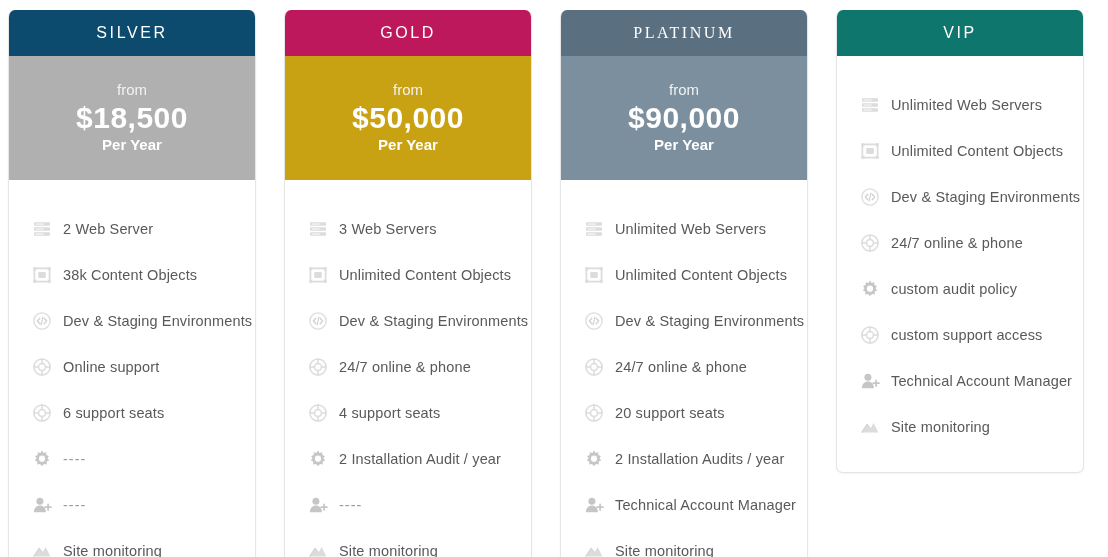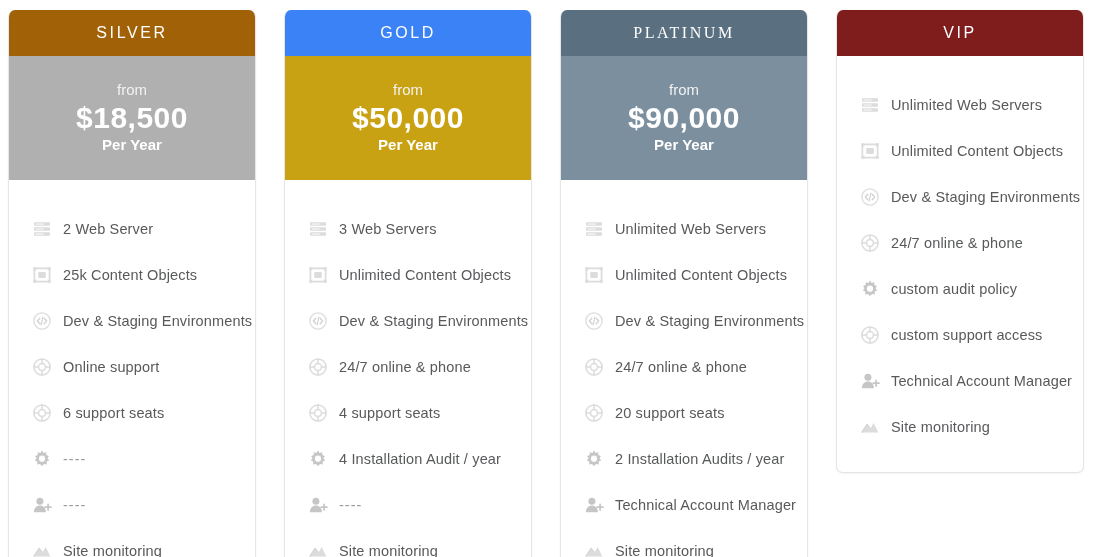--- a/index.html
+++ b/index.html
@@ -119,21 +119,21 @@
     color: #9a9a9a;
     letter-spacing: 1px;
   }
 </style>
 </head>
 <body>
 
 <div id="pricing-table">
     <div class="plan-card">
       <div class="plan-header">
-        <div class="plan-title-band" style="background: #a16207;">
+        <div class="plan-title-band" style="background: #0c4a6e;">
           <div class="plan-title">SILVER</div>
         </div>
         <div class="plan-price-band" style="background: rgb(176, 176, 176);">
           <div class="price-from">from</div>
           <div class="price-amount">$18,500</div>
           <div class="price-period">Per Year</div>
         </div>
       </div>
       <ul class="features">
         <li class="feature-row">
@@ -153,21 +153,21 @@
           <span class="feature-icon">
             <svg width="20" height="20" viewBox="0 0 20 20">
               <rect x="2.4" y="3.4" width="15.2" height="13.2" rx="1" fill="none" stroke="#dcdcdc" stroke-width="1.7"></rect>
               <rect x="6.2" y="7.1" width="7.6" height="5.8" rx="0.8" fill="#dcdcdc"></rect>
               <rect x="1.2" y="2.2" width="3.1" height="3.1" fill="#dcdcdc"></rect>
               <rect x="15.7" y="2.2" width="3.1" height="3.1" fill="#dcdcdc"></rect>
               <rect x="1.2" y="14.7" width="3.1" height="3.1" fill="#dcdcdc"></rect>
               <rect x="15.7" y="14.7" width="3.1" height="3.1" fill="#dcdcdc"></rect>
             </svg>
           </span>
-          <span class="feature-label">25k Content Objects</span>
+          <span class="feature-label">38k Content Objects</span>
         </li>
         <li class="feature-row">
           <span class="feature-icon">
             <svg width="20" height="20" viewBox="0 0 20 20">
               <circle cx="10" cy="10" r="8.1" fill="none" stroke="#dcdcdc" stroke-width="1.3"></circle>
               <path d="M7.9 7.2 L5.3 10 L7.9 12.8" fill="none" stroke="#d2d2d2" stroke-width="1.35" stroke-linecap="round" stroke-linejoin="round"></path>
               <path d="M12.1 7.2 L14.7 10 L12.1 12.8" fill="none" stroke="#d2d2d2" stroke-width="1.35" stroke-linecap="round" stroke-linejoin="round"></path>
               <path d="M10.9 6.2 L9.1 13.8" fill="none" stroke="#d2d2d2" stroke-width="1.2" stroke-linecap="round"></path>
             </svg>
           </span>
@@ -218,21 +218,21 @@
               <path d="M1.6 15.6 L7.1 7.3 L10.4 11.7 L13.6 6.1 L18.4 15.6 Z" fill="#dcdcdc"></path>
               <path d="M1.6 15.6 L7.1 7.3 L10.4 11.7" fill="none" stroke="#d2d2d2" stroke-width="1.1" stroke-linejoin="round"></path>
             </svg>
           </span>
           <span class="feature-label">Site monitoring</span>
         </li>
       </ul>
     </div>
     <div class="plan-card">
       <div class="plan-header">
-        <div class="plan-title-band" style="background: #3b82f6;">
+        <div class="plan-title-band" style="background: #be185d;">
           <div class="plan-title">GOLD</div>
         </div>
         <div class="plan-price-band" style="background: rgb(201, 162, 19);">
           <div class="price-from">from</div>
           <div class="price-amount">$50,000</div>
           <div class="price-period">Per Year</div>
         </div>
       </div>
       <ul class="features">
         <li class="feature-row">
@@ -292,21 +292,21 @@
           </span>
           <span class="feature-label">4 support seats</span>
         </li>
         <li class="feature-row">
           <span class="feature-icon">
             <svg width="20" height="20" viewBox="0 0 20 20">
               <path d="M10 1.6 L11.6 3.9 L14.3 3.2 L14.3 6.0 L16.9 6.9 L15.5 9.3 L17.2 11.4 L14.7 12.6 L14.8 15.4 L12.1 14.9 L10 16.9 L7.9 14.9 L5.2 15.4 L5.3 12.6 L2.8 11.4 L4.5 9.3 L3.1 6.9 L5.7 6.0 L5.7 3.2 L8.4 3.9 Z" fill="#c6c6c6"></path>
               <circle cx="10" cy="9.7" r="3.1" fill="#ffffff"></circle>
             </svg>
           </span>
-          <span class="feature-label">4 Installation Audit / year</span>
+          <span class="feature-label">2 Installation Audit / year</span>
         </li>
         <li class="feature-row">
           <span class="feature-icon">
             <svg width="20" height="20" viewBox="0 0 20 20">
               <circle cx="7.9" cy="6.3" r="3.5" fill="#c6c6c6"></circle>
               <path d="M1.9 17.2 C1.9 12.9 4.6 10.5 7.9 10.5 C11.2 10.5 13.9 12.9 13.9 17.2 Z" fill="#c6c6c6"></path>
               <path d="M16.1 9.3 L16.1 15.1 M13.2 12.2 L19 12.2" stroke="#c6c6c6" stroke-width="1.7" stroke-linecap="round"></path>
             </svg>
           </span>
           <span class="feature-label placeholder-label">----</span>
@@ -416,21 +416,21 @@
               <path d="M1.6 15.6 L7.1 7.3 L10.4 11.7 L13.6 6.1 L18.4 15.6 Z" fill="#dcdcdc"></path>
               <path d="M1.6 15.6 L7.1 7.3 L10.4 11.7" fill="none" stroke="#d2d2d2" stroke-width="1.1" stroke-linejoin="round"></path>
             </svg>
           </span>
           <span class="feature-label">Site monitoring</span>
         </li>
       </ul>
     </div>
     <div class="plan-card">
       <div class="plan-header">
-        <div class="plan-title-band" style="background: #7f1d1d;">
+        <div class="plan-title-band" style="background: #0f766e;">
           <div class="plan-title">VIP</div>
         </div>
       </div>
       <ul class="features">
         <li class="feature-row">
           <span class="feature-icon">
             <svg width="20" height="20" viewBox="0 0 20 20">
               <rect x="2" y="3.2" width="16" height="3.6" rx="0.7" fill="#dcdcdc"></rect>
               <rect x="2" y="8.2" width="16" height="3.6" rx="0.7" fill="#dcdcdc"></rect>
               <rect x="2" y="13.2" width="16" height="3.6" rx="0.7" fill="#dcdcdc"></rect>

